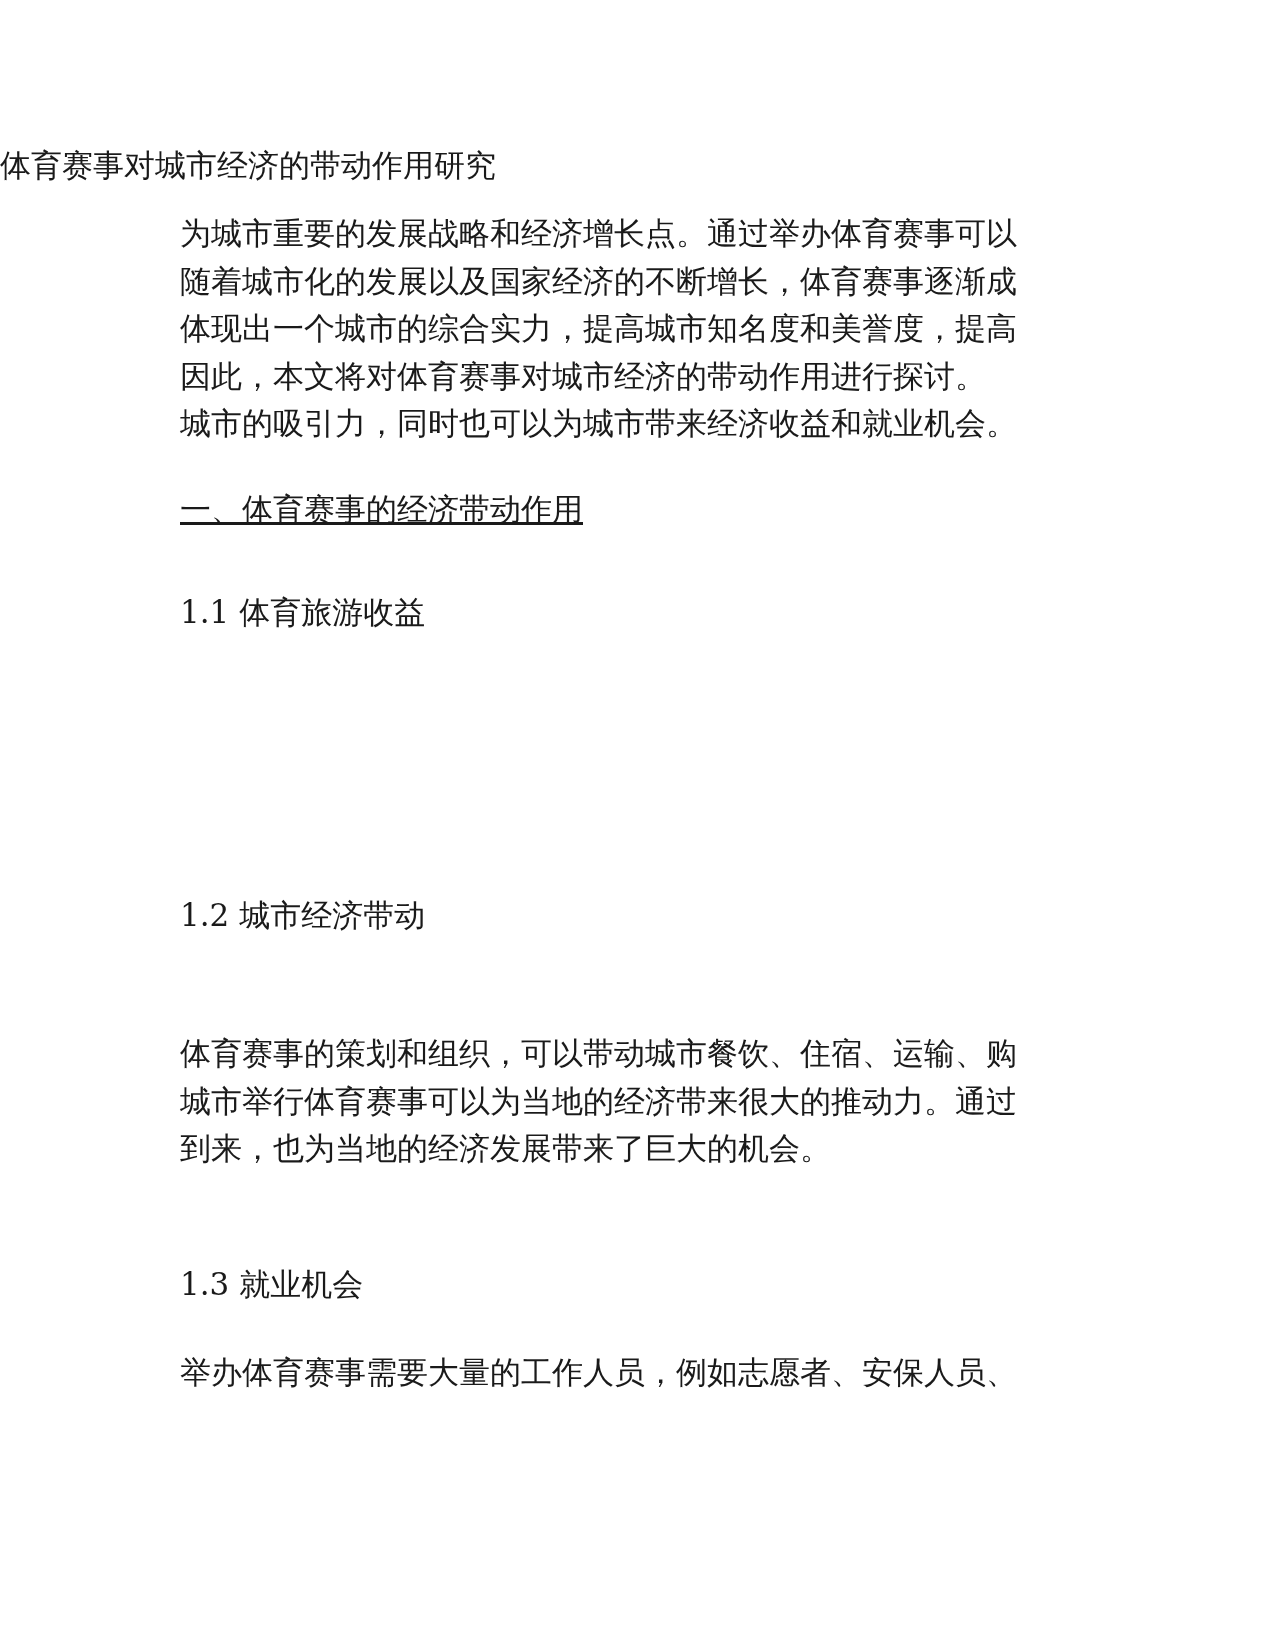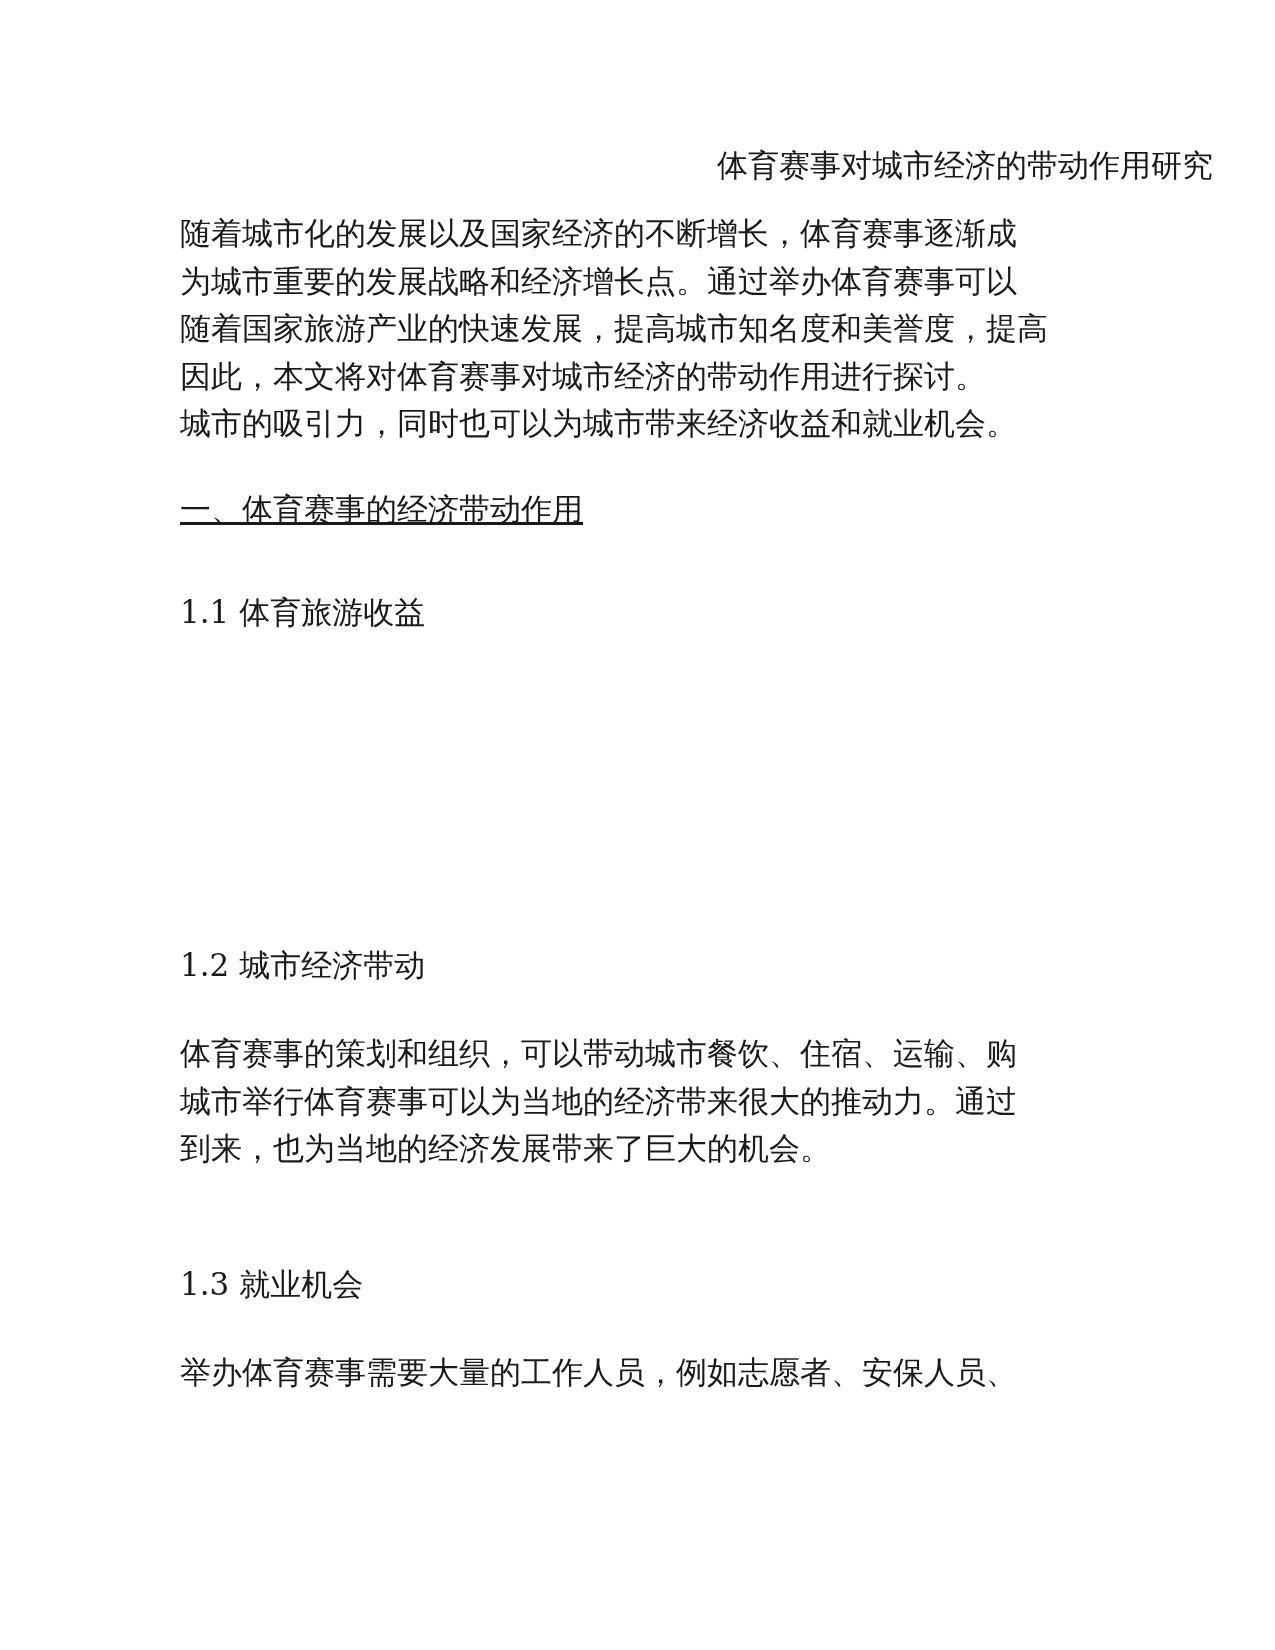--- a/index.html
+++ b/index.html
@@ -1,43 +1,43 @@
 <!DOCTYPE html>
 <html><head>
 <meta charset="utf-8">
 <style>
   html, body { margin: 0; padding: 0; background: #ffffff; }
   body { width: 1275px; height: 1650px; position: relative; overflow: hidden;
          font-family: "DejaVu Serif", "Liberation Serif", serif; color: #1a1a1a; }
   .page { position: absolute; left: 0; top: 0; width: 1275px; height: 1650px; }
-  .title { position: absolute; left: 0; width: 1213px; top: 143px; text-align: right;
+  .title { position: absolute; left: 0; width: 1213px; top: 143px; text-align: left;
            font-size: 31px; line-height: 44px; }
   .para { position: absolute; left: 180px; width: 900px; font-size: 31px; line-height: 47.5px; }
   .line { display: block; white-space: nowrap; height: 47.5px; }
   .heading { position: absolute; left: 180px; font-size: 31px; line-height: 44px; white-space: nowrap; }
 </style>
 </head>
 <body>
 
 <div class="page">
   <div class="title">体育赛事对城市经济的带动作用研究</div>
 
   <div class="para" style="top:210px;">
+    <span class="line">为城市重要的发展战略和经济增长点。通过举办体育赛事可以</span>
     <span class="line">随着城市化的发展以及国家经济的不断增长，体育赛事逐渐成</span>
-    <span class="line">为城市重要的发展战略和经济增长点。通过举办体育赛事可以</span>
-    <span class="line">随着国家旅游产业的快速发展，提高城市知名度和美誉度，提高</span>
+    <span class="line">体现出一个城市的综合实力，提高城市知名度和美誉度，提高</span>
     <span class="line">因此，本文将对体育赛事对城市经济的带动作用进行探讨。</span>
     <span class="line">城市的吸引力，同时也可以为城市带来经济收益和就业机会。</span>
   </div>
 
   <div class="heading" style="top:487px;text-decoration:underline;">一、体育赛事的经济带动作用</div>
 
   <div class="heading" style="top:590px;">1.1 体育旅游收益</div>
 
-  <div class="heading" style="top:943px;">1.2 城市经济带动</div>
+  <div class="heading" style="top:893px;">1.2 城市经济带动</div>
   <div class="para" style="top:1030px;">
     <span class="line">体育赛事的策划和组织，可以带动城市餐饮、住宿、运输、购</span>
     <span class="line">城市举行体育赛事可以为当地的经济带来很大的推动力。通过</span>
     <span class="line">到来，也为当地的经济发展带来了巨大的机会。</span>
   </div>
 
   <div class="heading" style="top:1262px;text-align:center;">1.3 就业机会</div>
   <div class="para" style="top:1349px;">
     <span class="line">举办体育赛事需要大量的工作人员，例如志愿者、安保人员、</span>
   </div>

